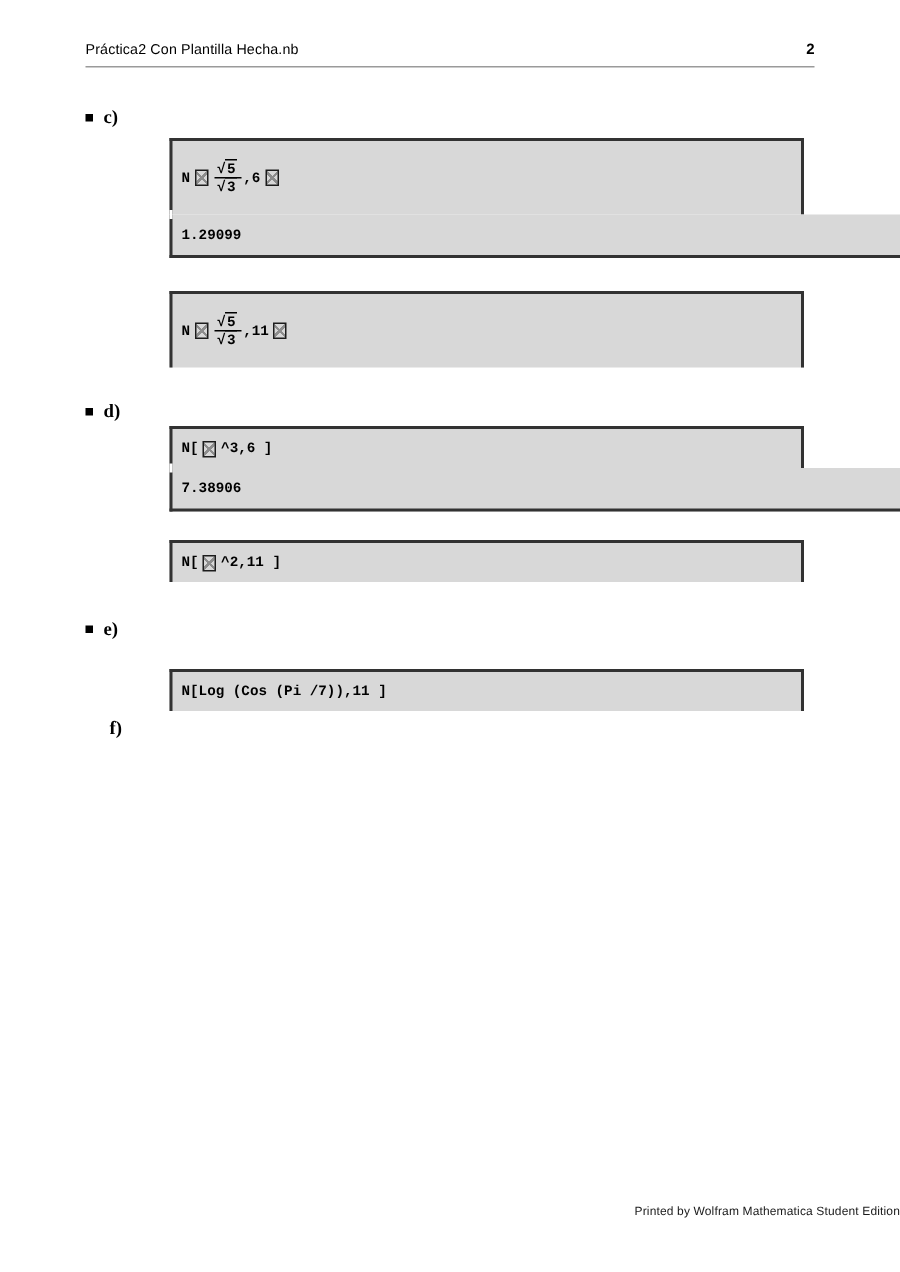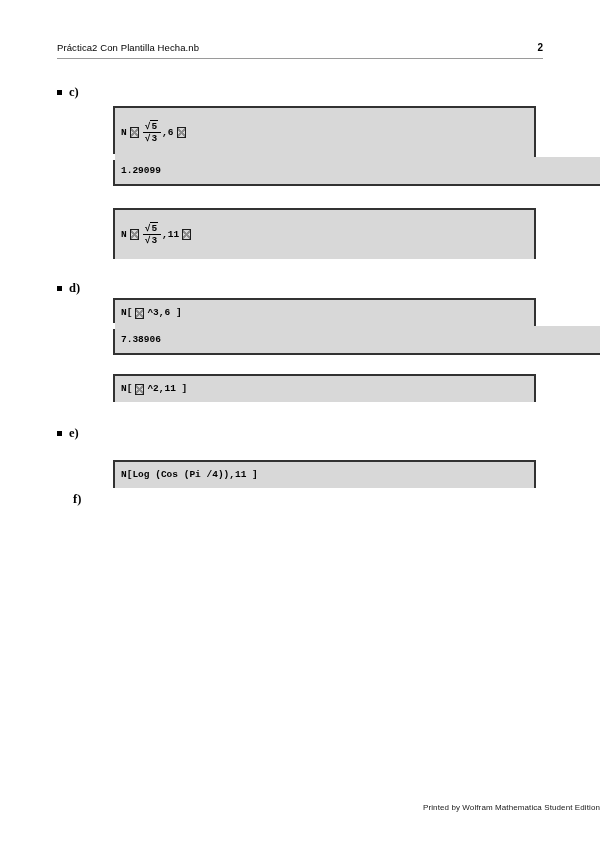--- a/index.html
+++ b/index.html
@@ -3,21 +3,21 @@
 <meta charset="utf-8">
 <style>
   html,body{margin:0;padding:0;}
   body{
     width:600px;height:848px;background:#ffffff;position:relative;overflow:hidden;
     font-family:"Liberation Sans",sans-serif;color:#000;
     -webkit-font-smoothing:antialiased;
   }
   
   .header{
-    margin:14px 57px;padding-top:28px;padding-bottom:5px;
+    margin:0 57px;padding-top:28px;padding-bottom:5px;
     border-bottom:1px solid #9a9a9a;
     display:flex;justify-content:space-between;align-items:baseline;
   }
   .header-title{font-size:9.5px;letter-spacing:.1px;}
   .header-page{font-size:10px;font-weight:bold;}
 
   
   .section-label{
     margin-left:57px;display:flex;align-items:center;height:14px;
     font-family:"Liberation Serif",serif;font-weight:bold;font-size:12.5px;
@@ -159,21 +159,21 @@
   </div>
 
   <div class="section-label sec-e-label">
     <span class="bullet"></span>
     <span>e)</span>
   </div>
 
 
   <div class="cell-group cg-e2">
     <div class="cell-input std">
-      <span class="code">N[Log (Cos (Pi /4)),11 ]</span>
+      <span class="code">N[Log (Cos (Pi /7)),11 ]</span>
     </div>
   </div>
 
   <div class="section-label no-bullet sec-f-label">
 
     <span>f)</span>
   </div>
 
   <div class="footer">Printed by Wolfram Mathematica Student Edition</div>
 

